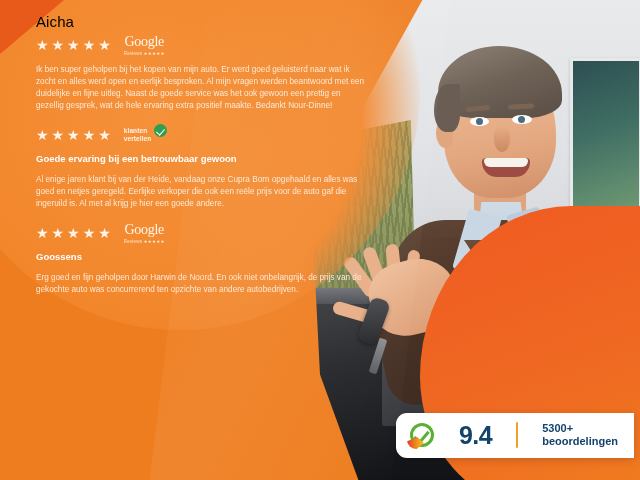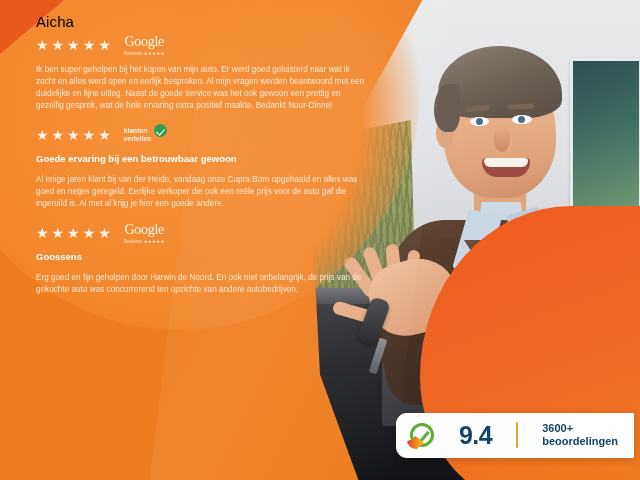--- a/index.html
+++ b/index.html
@@ -444,18 +444,18 @@
 
   <div class="rating-badge">
     <div class="kv-logo">
       <div class="kv-logo-ring"></div>
       <div class="kv-logo-tick"></div>
       <div class="kv-logo-swoosh"></div>
     </div>
     <div class="rating-score">9.4</div>
     <div class="rating-div"></div>
     <div class="rating-text">
-      <div>3600+</div>
+      <div>5300+</div>
       <div>beoordelingen</div>
     </div>
   </div>
 
 </div>
 
 </body></html>

